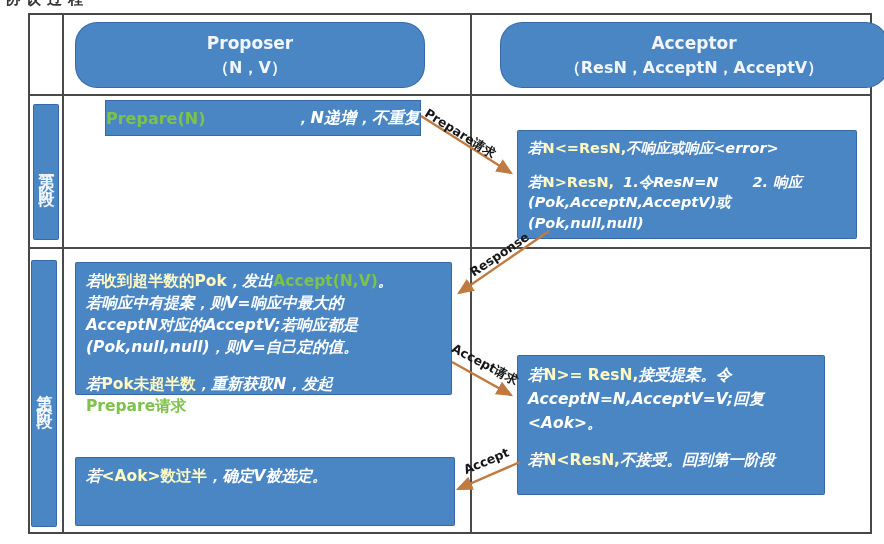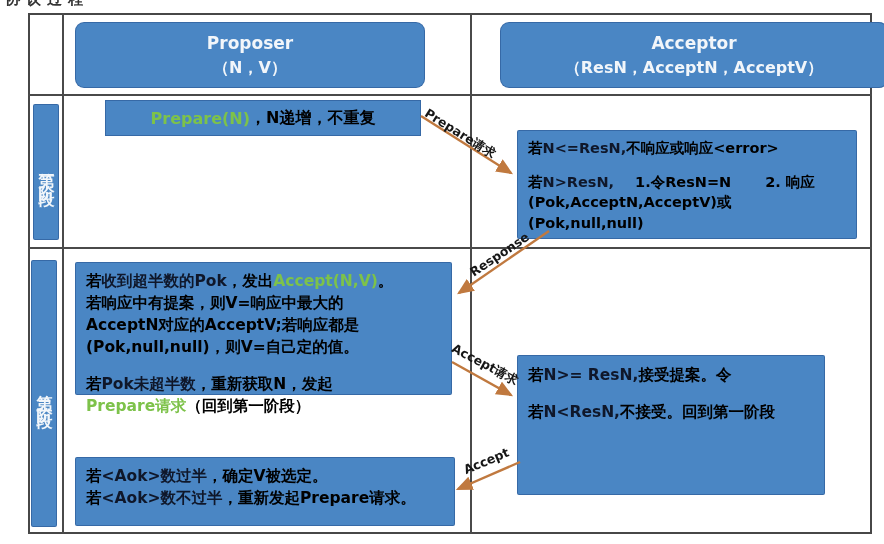--- a/index.html
+++ b/index.html
@@ -5,32 +5,32 @@
   html,body{margin:0;padding:0;background:#ffffff;}
   #stage{
     position:relative;width:884px;height:544px;background:#ffffff;overflow:hidden;
     font-family:"DejaVu Sans",sans-serif;
   }
   .gridline{position:absolute;background:#4a4a4a;}
   .outer-border{position:absolute;left:28px;top:13px;width:844px;height:521px;
     border:2px solid #474747;box-sizing:border-box;background:transparent;}
   .bluebox{position:absolute;background:#4a86c4;color:#f2f6fa;box-sizing:border-box;
     border:1px solid rgba(30,70,130,.45);}
-  .headerbox{border-radius:9px;display:flex;flex-direction:column;align-items:center;
+  .headerbox{border-radius:22px;display:flex;flex-direction:column;align-items:center;
     justify-content:center;font-size:17px;font-weight:600;line-height:1.45;}
   .headerbox .sub{font-size:16px;font-weight:600;}
   .vlabel{display:flex;align-items:center;justify-content:center;
     writing-mode:vertical-rl;text-orientation:upright;font-size:16px;font-weight:600;
     letter-spacing:6px;border-radius:2px;}
   .textbox{padding:7px 10px;font-size:15.5px;font-weight:600;line-height:1.42;border-radius:2px;}
-  .center{display:flex;align-items:center;justify-content:center;font-size:16px;font-weight:600;}
-  .yellow{color:#0f172a;}
+  .center{display:flex;align-items:center;justify-content:space-between;font-size:16px;font-weight:600;}
+  .yellow{color:#fef9c3;}
   .green{color:#7dc24a;}
-  .white{color:#000000;}
-  .gap-s{margin-left:21px;}
+  .white{color:#ffffff;font-style:italic;}
+  .gap-s{margin-left:9px;}
   .gap-l{margin-left:34px;margin-top:44px;}
   .spacer{height:15px;}
   .spacer-sm{height:13px;}
   #arrow-layer{position:absolute;left:0;top:0;pointer-events:none;}
   .arrow-label{font-size:12.5px;font-weight:bold;fill:#161616;}
   #top-crop{position:absolute;left:5px;top:0;width:120px;height:7px;overflow:hidden;
     color:#333;font-size:15px;font-weight:600;}
   #top-crop span{display:block;margin-top:-10px;letter-spacing:6px;}
 </style>
 </head>
@@ -82,25 +82,25 @@
     <div><span class="white">若响应中有提案，则V=响应中最大的</span></div>
     <div><span class="white">AcceptN对应的AcceptV;若响应都是</span></div>
     <div><span class="white">(Pok,null,null)，则V=自己定的值。</span></div>
     <div class="spacer"></div>
     <div><span class="white">若</span><span class="yellow">Pok未超半数</span><span class="white">，重新获取N，发起</span></div>
     <div><span class="green">Prepare请求</span><span class="white">（回到第一阶段）</span></div>
   </div>
 
   <div class="bluebox textbox" style="left:75px;top:457px;width:380px;height:69px;">
     <div><span class="white">若</span><span class="yellow">&lt;Aok&gt;数过半</span><span class="white">，确定V被选定。</span></div>
-    <div><span class="white">若</span><span class="yellow">&lt;Aok&gt;数不过半</span><span class="white">，重新发起Prepare请求。</span></div>
   </div>
 
   <div class="bluebox textbox" style="left:517px;top:355px;width:308px;height:140px;line-height:1.55;">
     <div><span class="white">若</span><span class="yellow">N&gt;= ResN,</span><span class="white">接受提案。令</span></div>
+    <div><span class="white">AcceptN=N,AcceptV=V;回复&lt;Aok&gt;。</span></div>
     <div class="spacer-sm"></div>
     <div><span class="white">若</span><span class="yellow">N&lt;ResN,</span><span class="white">不接受。回到第一阶段</span></div>
   </div>
 
   <svg id="arrow-layer" width="884" height="544" viewBox="0 0 884 544">
     <defs>
       <marker id="ah" markerWidth="8" markerHeight="8" refX="6" refY="3" orient="auto" markerUnits="strokeWidth">
         <path d="M0,0 L7,3 L0,6 Z" fill="#c0793f"></path>
       </marker>
     </defs>

